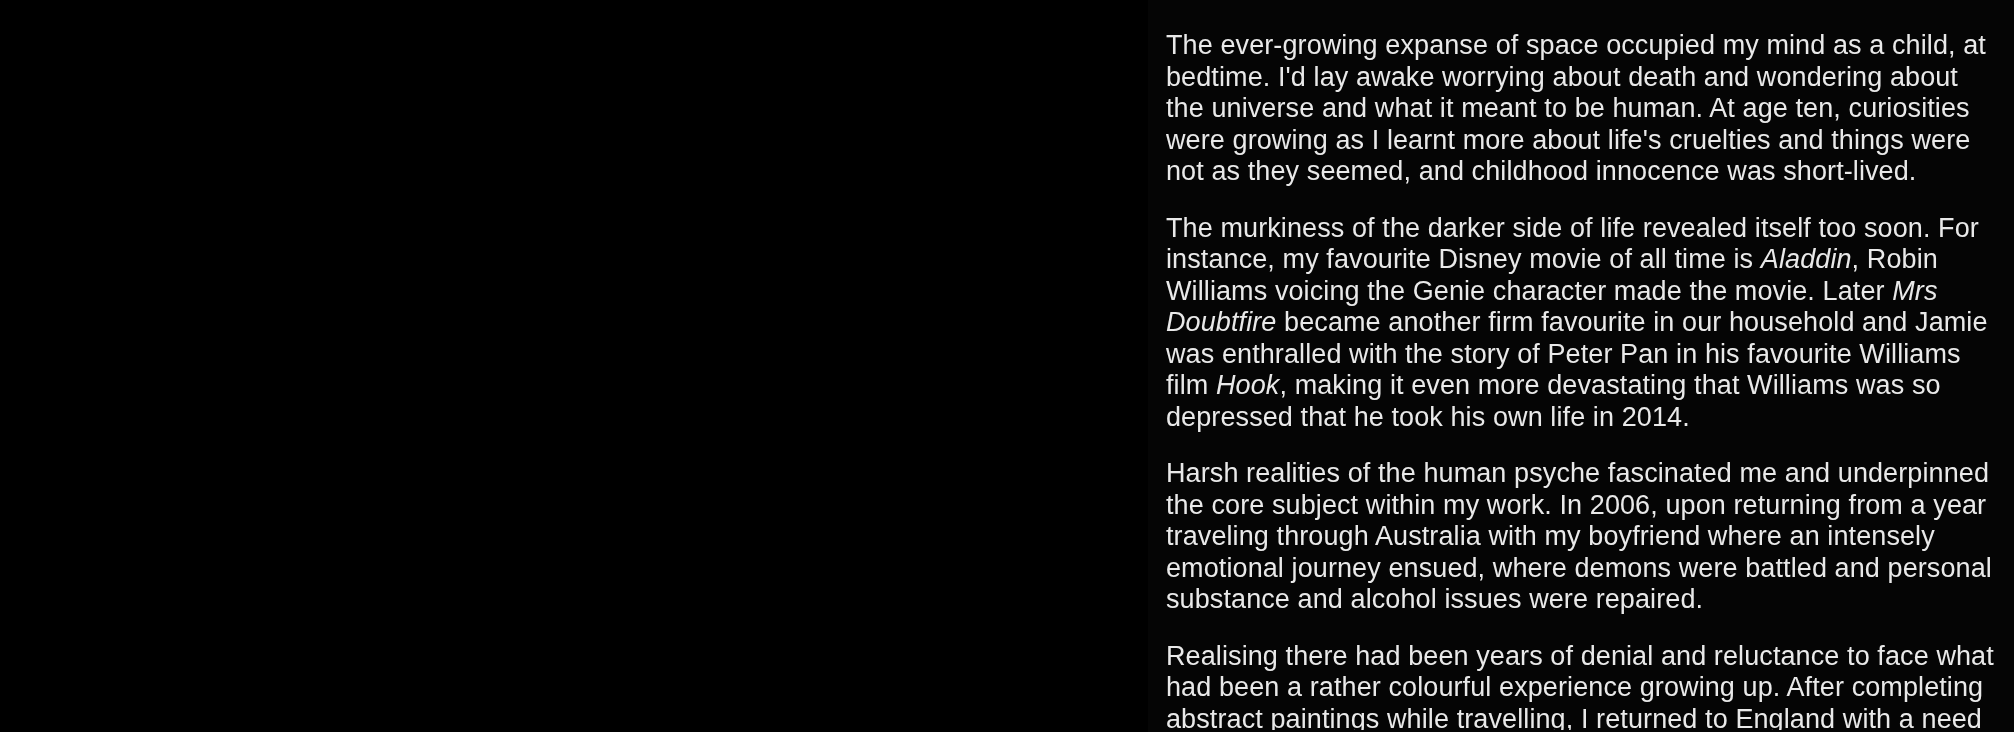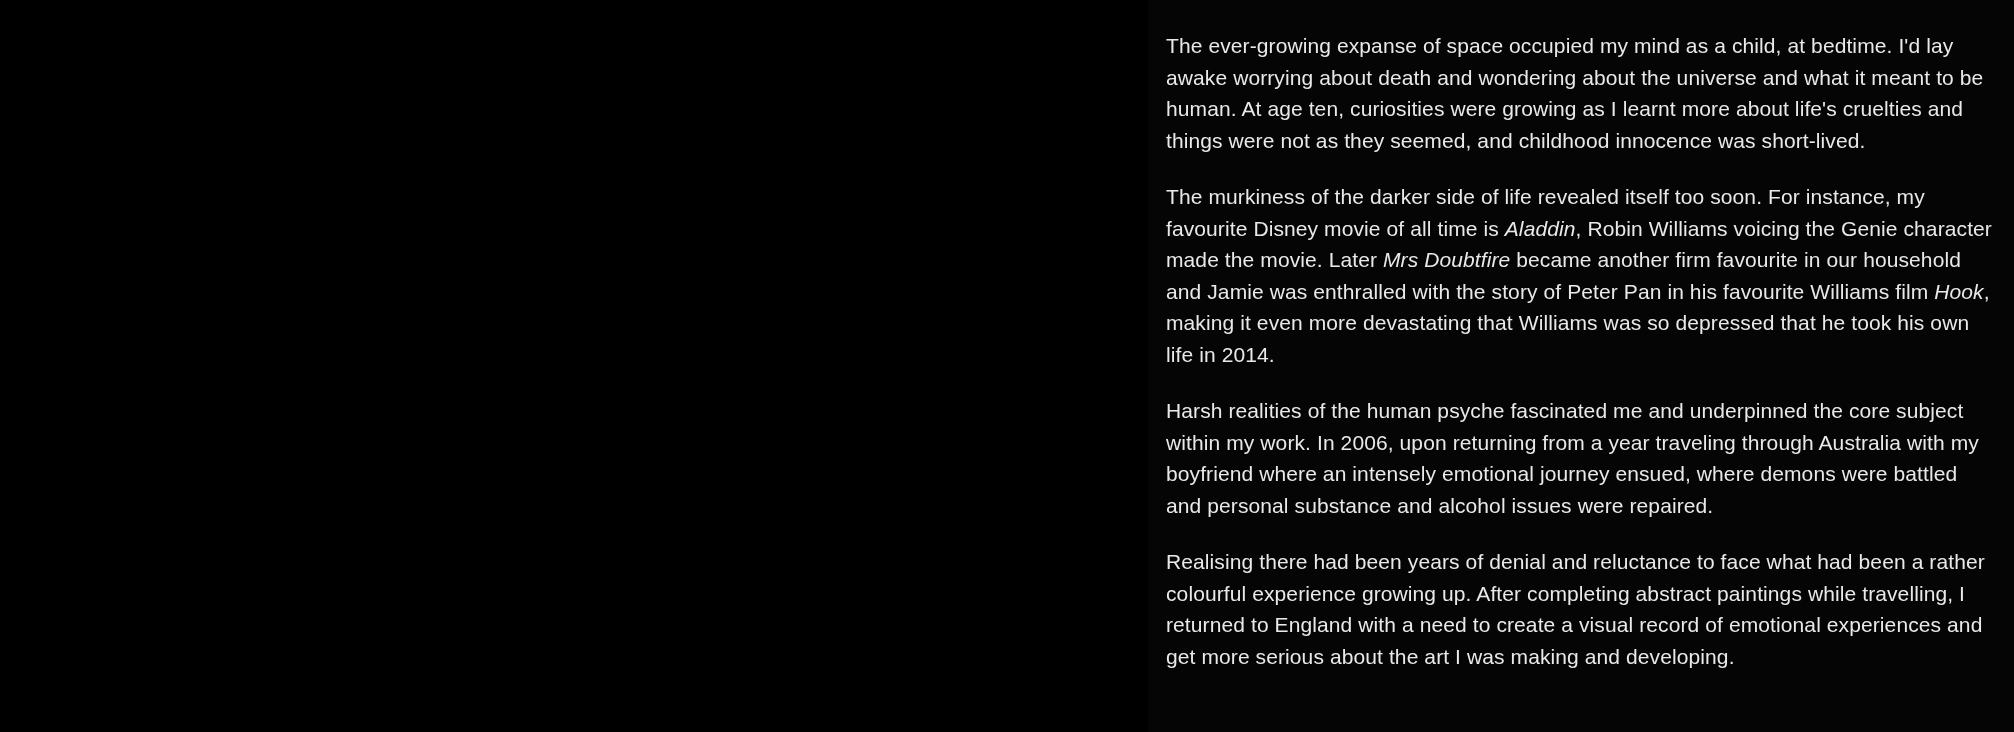--- a/index.html
+++ b/index.html
@@ -30,21 +30,21 @@
   }
   .text-pane {
     position: absolute;
     left: 1166px;
     top: 30px;
     width: 830px;
     height: 700px;
     overflow: hidden;
   }
   .para {
-    font-size: 21px;
+    font-size: 27px;
     line-height: 31.5px;
     color: #e9e9e9;
     margin: 0 0 25px 0;
     letter-spacing: 0.1px;
     text-align: left;
     font-weight: 400;
   }
   .para:last-child {
     margin-bottom: 8px;
   }

